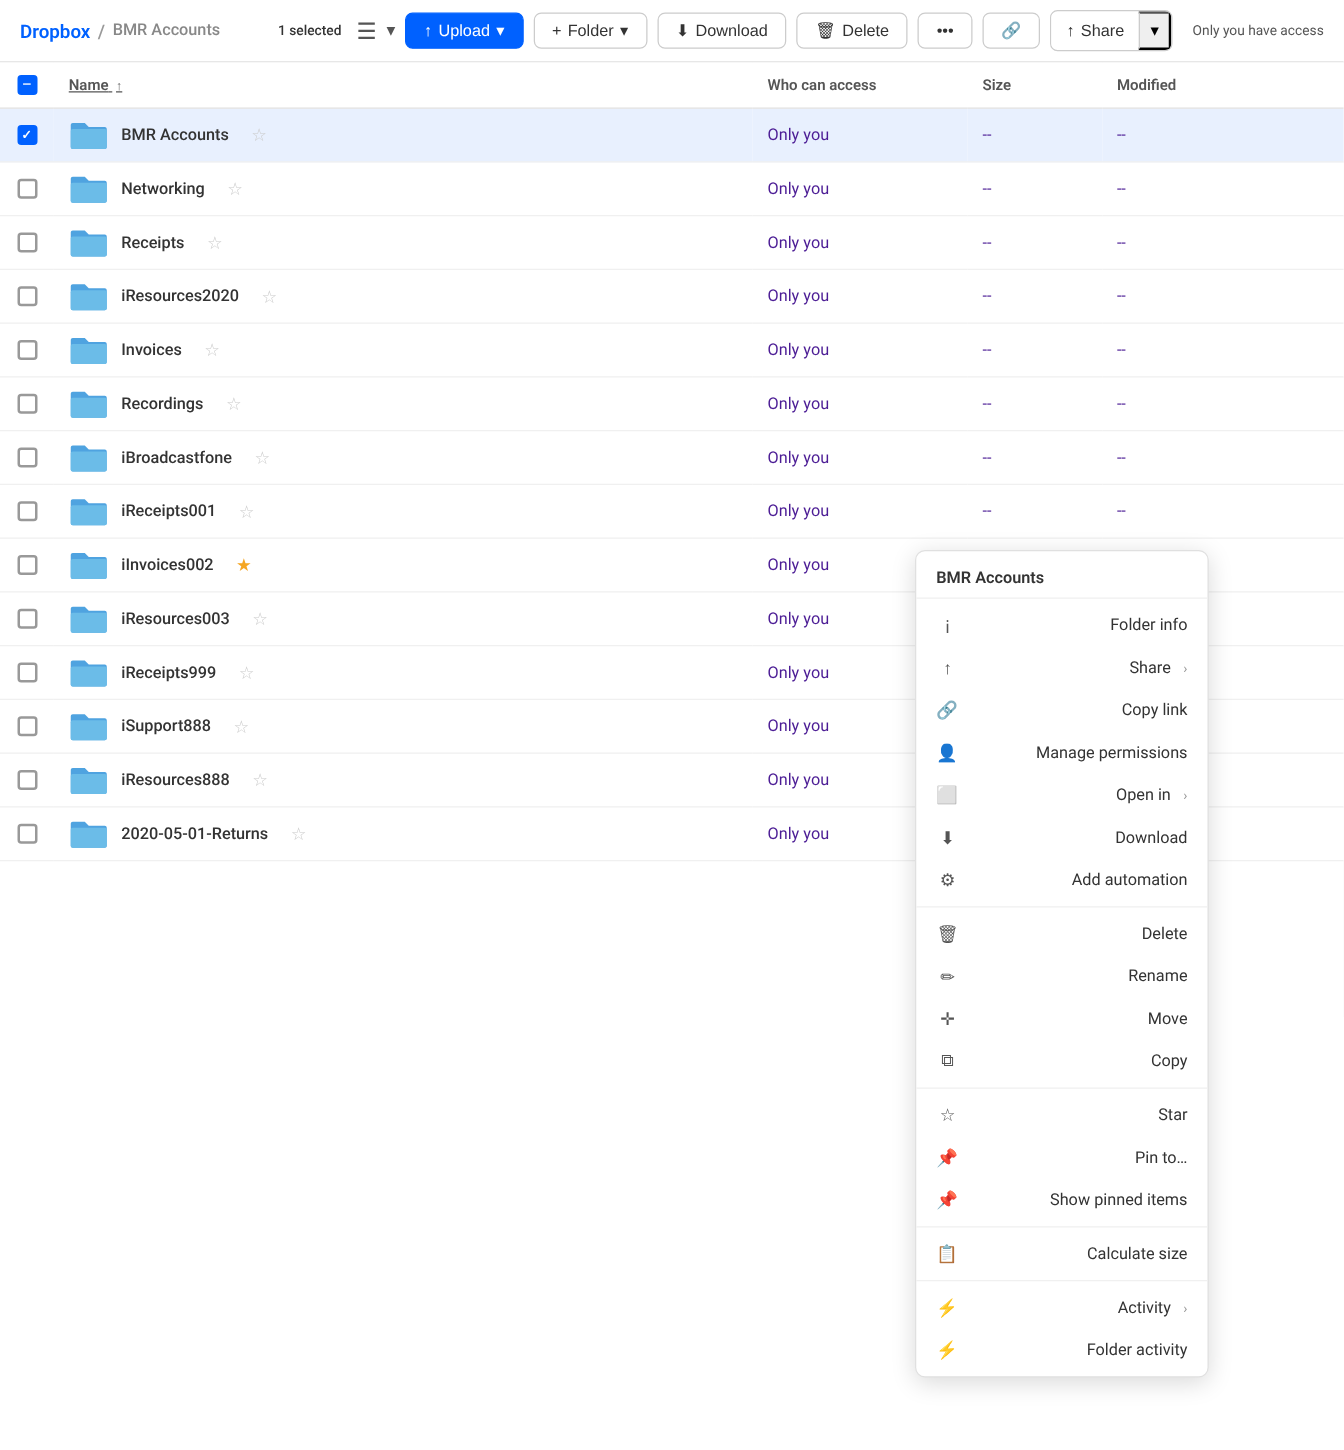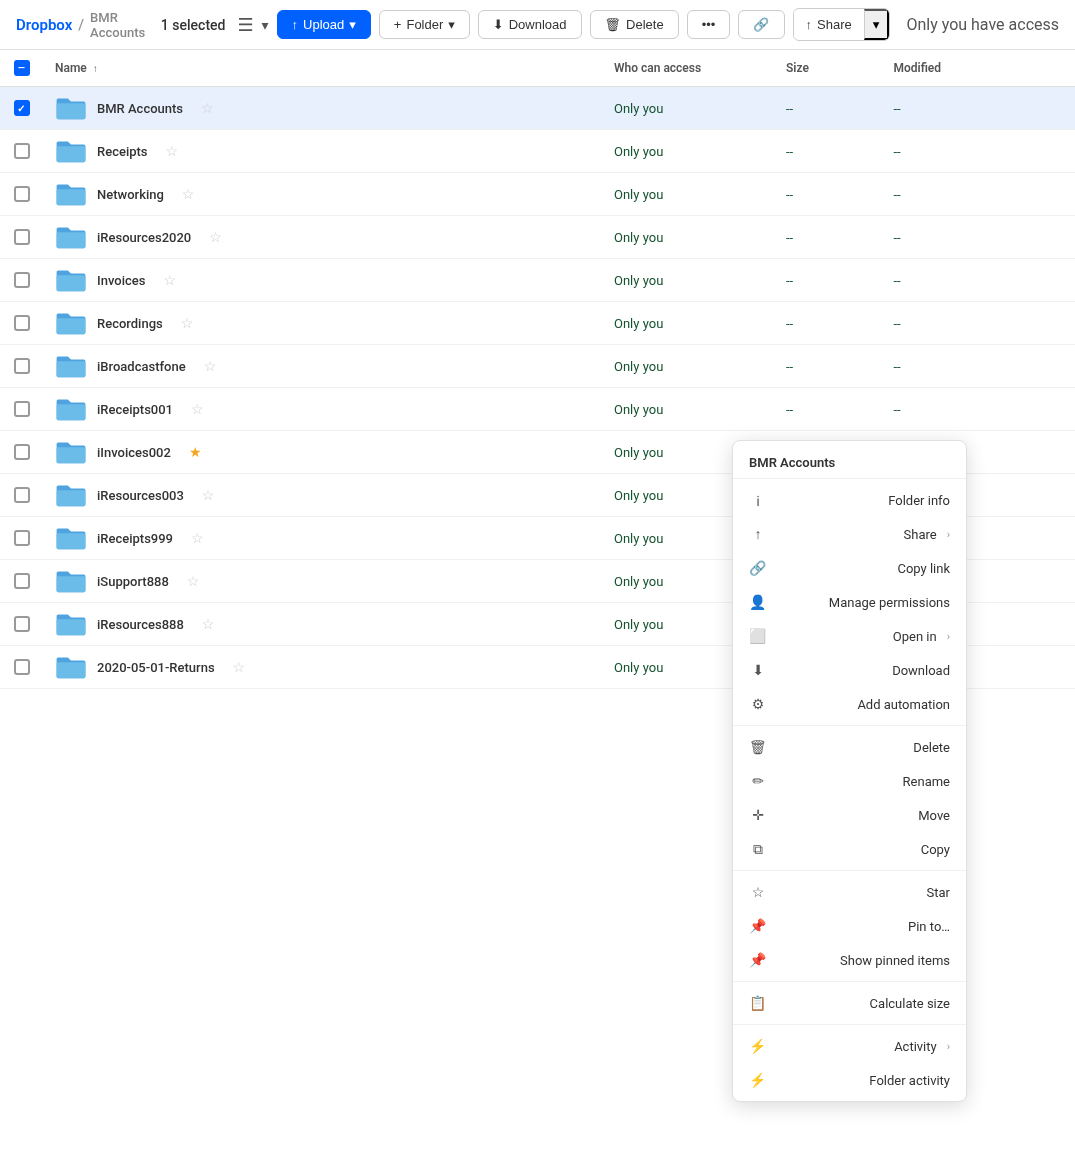--- a/index.html
+++ b/index.html
@@ -33,21 +33,21 @@
       font-weight: 500;
       color: #333;
     }
     .breadcrumb-app {
       color: #0061FF;
       font-weight: 600;
     }
     .breadcrumb-sep { color: #999; }
     .breadcrumb-folder { color: #888; font-size: 13px; }
     .selected-count {
-      font-size: 14px;
+      font-size: 11px;
       color: #333;
       font-weight: 500;
       white-space: nowrap;
     }
     .toolbar-right {
       display: flex;
       align-items: center;
       gap: 8px;
     }
     .btn {
@@ -67,21 +67,21 @@
       background: #0061FF;
       color: #fff;
       border-color: #0061FF;
     }
     .share-caret {
       border-left: 1px solid #ccc;
       padding: 6px 8px;
       cursor: pointer;
     }
     .access-badge {
-      font-size: 16px;
+      font-size: 11px;
       color: #555;
       margin-left: 8px;
     }
 
     
     .file-table {
       width: 100%;
       border-collapse: collapse;
     }
     .file-table thead tr {
@@ -90,21 +90,21 @@
     }
     .file-table thead th {
       padding: 10px 12px;
       text-align: left;
       font-size: 12px;
       font-weight: 600;
       color: #555;
       user-select: none;
     }
     .col-check { width: 40px; text-align: center; }
-    .col-name { width: 520px; }
+    .col-name { width: 520px; text-decoration: underline; }
     .col-access { width: 160px; }
     .col-size { width: 100px; }
     .col-modified { width: 180px; }
 
     .file-table tbody tr {
       border-bottom: 1px solid #f0f0f0;
       background: #fff;
     }
     .file-table tbody tr.selected {
       background: #e8f0fe;
@@ -122,21 +122,21 @@
     }
     .folder-icon {
       width: 32px;
       height: 26px;
       flex-shrink: 0;
     }
     .folder-icon svg { width: 100%; height: 100%; }
     .file-name-text { font-size: 13px; font-weight: 500; }
     .star-icon { color: #ccc; cursor: pointer; margin-left: 8px; font-size: 14px; }
     .star-icon.starred { color: #f5a623; }
-    .muted { color: #14532d; }
+    .muted { color: #4c1d95; }
 
     
     .checkbox-wrap {
       display: flex;
       justify-content: center;
       align-items: center;
     }
     .cb {
       width: 16px;
       height: 16px;
@@ -308,41 +308,41 @@
       <div class="checkbox-wrap">
         <div class="cb "></div>
       </div>
     </td>
     <td>
       <div class="file-name-cell">
         <div class="folder-icon"><svg viewBox="0 0 40 32" fill="none" xmlns="http://www.w3.org/2000/svg">
     <path d="M2 6C2 4.9 2.9 4 4 4H16L20 8H36C37.1 8 38 8.9 38 10V28C38 29.1 37.1 30 36 30H4C2.9 30 2 29.1 2 28V6Z" fill="#4fa3e0"></path>
     <path d="M2 12C2 10.9 2.9 10 4 10H36C37.1 10 38 10.9 38 12V28C38 29.1 37.1 30 36 30H4C2.9 30 2 29.1 2 28V12Z" fill="#6bbce8"></path>
   </svg></div>
+        <span class="file-name-text">Networking</span>
+        <span class="star-icon">☆</span>
+      </div>
+    </td>
+    <td><span class="muted">Only you</span></td>
+    <td><span class="muted">--</span></td>
+    <td><span class="muted">--</span></td>
+  </tr>
+        <tr>
+    <td class="col-check">
+      <div class="checkbox-wrap">
+        <div class="cb "></div>
+      </div>
+    </td>
+    <td>
+      <div class="file-name-cell">
+        <div class="folder-icon"><svg viewBox="0 0 40 32" fill="none" xmlns="http://www.w3.org/2000/svg">
+    <path d="M2 6C2 4.9 2.9 4 4 4H16L20 8H36C37.1 8 38 8.9 38 10V28C38 29.1 37.1 30 36 30H4C2.9 30 2 29.1 2 28V6Z" fill="#4fa3e0"></path>
+    <path d="M2 12C2 10.9 2.9 10 4 10H36C37.1 10 38 10.9 38 12V28C38 29.1 37.1 30 36 30H4C2.9 30 2 29.1 2 28V12Z" fill="#6bbce8"></path>
+  </svg></div>
         <span class="file-name-text">Receipts</span>
-        <span class="star-icon">☆</span>
-      </div>
-    </td>
-    <td><span class="muted">Only you</span></td>
-    <td><span class="muted">--</span></td>
-    <td><span class="muted">--</span></td>
-  </tr>
-        <tr>
-    <td class="col-check">
-      <div class="checkbox-wrap">
-        <div class="cb "></div>
-      </div>
-    </td>
-    <td>
-      <div class="file-name-cell">
-        <div class="folder-icon"><svg viewBox="0 0 40 32" fill="none" xmlns="http://www.w3.org/2000/svg">
-    <path d="M2 6C2 4.9 2.9 4 4 4H16L20 8H36C37.1 8 38 8.9 38 10V28C38 29.1 37.1 30 36 30H4C2.9 30 2 29.1 2 28V6Z" fill="#4fa3e0"></path>
-    <path d="M2 12C2 10.9 2.9 10 4 10H36C37.1 10 38 10.9 38 12V28C38 29.1 37.1 30 36 30H4C2.9 30 2 29.1 2 28V12Z" fill="#6bbce8"></path>
-  </svg></div>
-        <span class="file-name-text">Networking</span>
         <span class="star-icon">☆</span>
       </div>
     </td>
     <td><span class="muted">Only you</span></td>
     <td><span class="muted">--</span></td>
     <td><span class="muted">--</span></td>
   </tr>
         <tr>
     <td class="col-check">
       <div class="checkbox-wrap">

